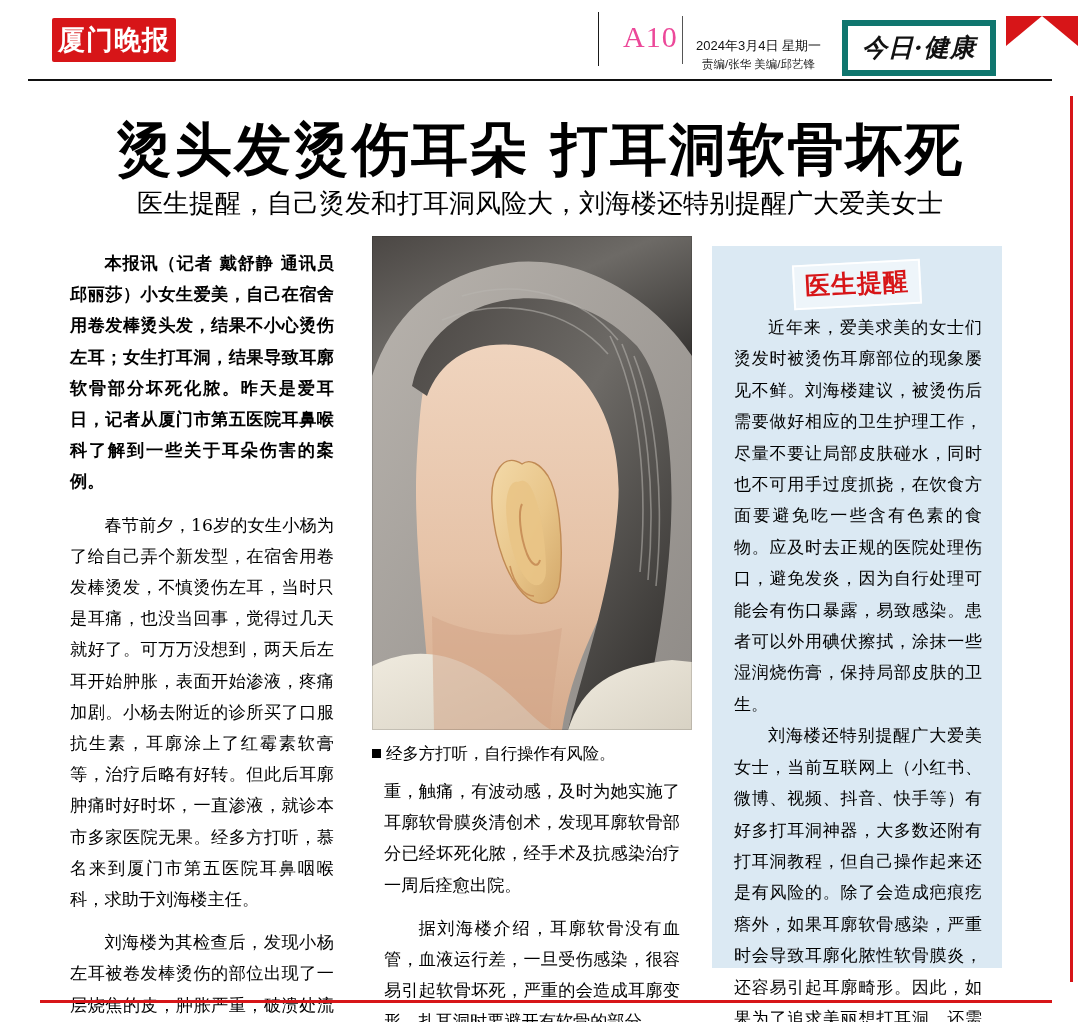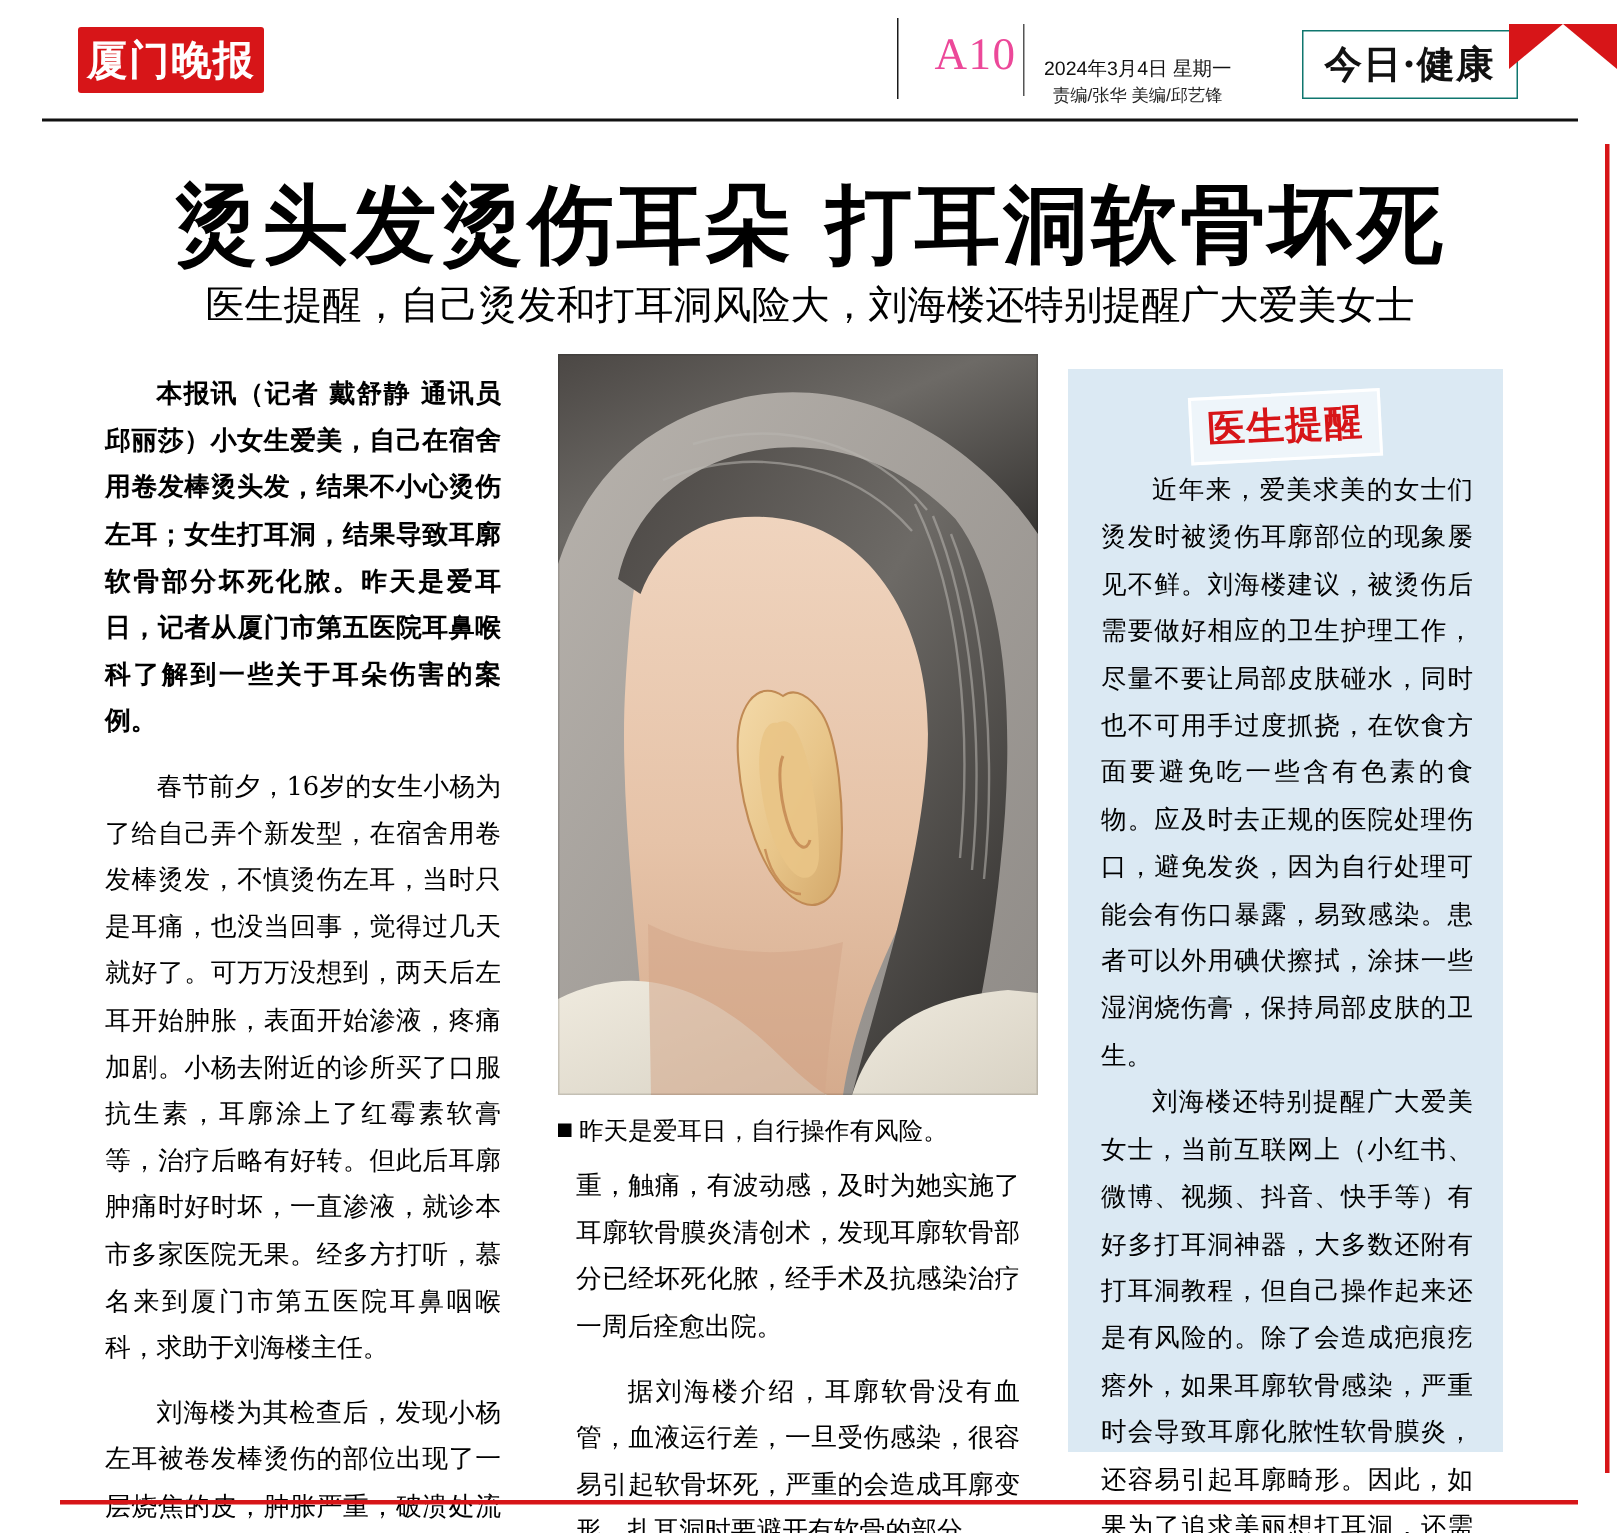--- a/index.html
+++ b/index.html
@@ -75,23 +75,24 @@
     margin-top: 17px;
   }
   .date-block .line2 {
     font-size: 11.5px;
     color: #222;
     margin-top: 2px;
     text-align: center;
   }
   .section-box {
     position: absolute;
-    left: 868px; top: 20px;
-    border: 1px solid #0f766e;
+    left: 842px; top: 20px;
+    border: 6px solid #0f766e;
     padding: 5px 14px 6px 14px;
+    font-style: italic;
   }
   .section-box .sec-text {
     font-size: 25px;
     font-weight: bold;
     letter-spacing: 1px;
     color: #111;
     white-space: nowrap;
     font-family: "DejaVu Serif", serif;
   }
   .red-flag {
@@ -327,21 +328,21 @@
         <path d="M138,330 C142,348 152,360 162,360" fill="none" stroke="#c9915a" stroke-width="1.6"></path>
       </g>
 
       <path d="M60,380 C100,400 150,404 190,392 C185,430 180,460 178,494 L62,494 Z" fill="#d3a588" opacity="0.55"></path>
 
       <rect x="0" y="0" width="320" height="494" fill="none" stroke="#00000022" stroke-width="2"></rect>
     </svg>
   </div>
 
   <div class="caption">
-    <span class="sq"></span><span>昨天是爱耳日，自行操作有风险。</span>
+    <span class="sq"></span><span>经多方打听，自行操作有风险。</span>
   </div>
 
   <div class="col" id="col2-top">
     <p class="noindent">重，触痛，有波动感，及时为她实施了耳廓软骨膜炎清创术，发现耳廓软骨部分已经坏死化脓，经手术及抗感染治疗一周后痊愈出院。</p>
     <p>据刘海楼介绍，耳廓软骨没有血管，血液运行差，一旦受伤感染，很容易引起软骨坏死，严重的会造成耳廓变形。扎耳洞时要避开有软骨的部分。</p>
   </div>
 
   <div class="sidebox"></div>
   <div class="sidebox-title">
     <span class="t">医生提醒</span>

